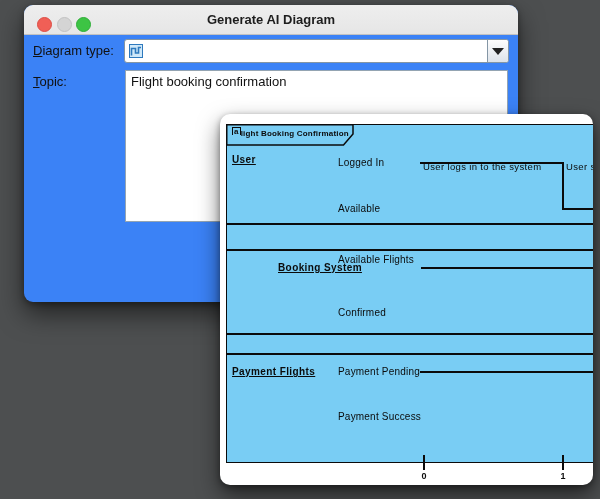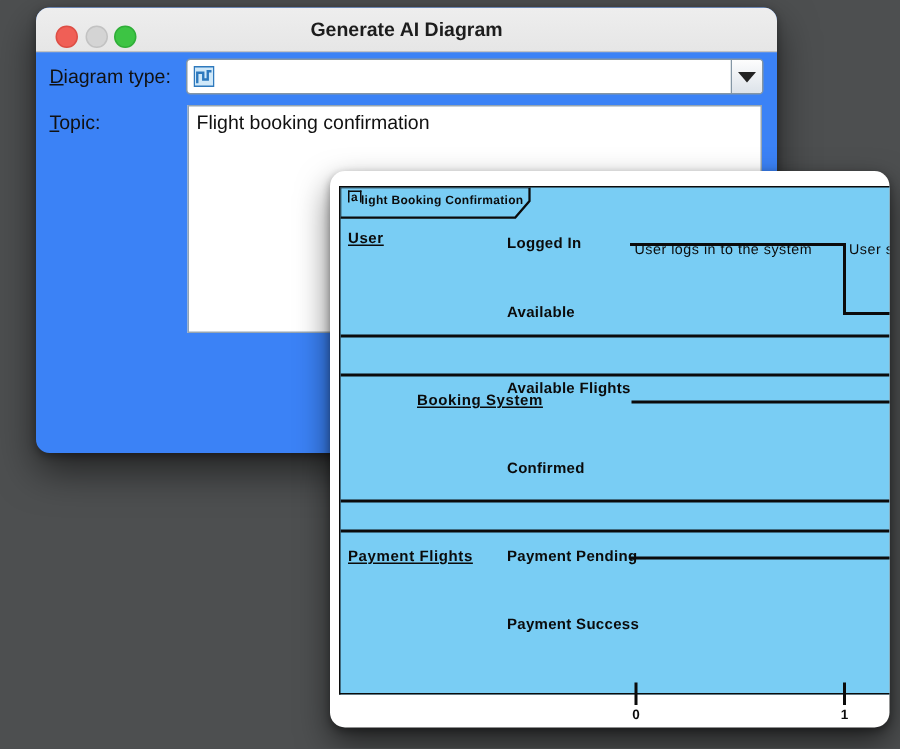--- a/index.html
+++ b/index.html
@@ -90,21 +90,21 @@
   .hline{position:absolute;left:0;right:0;height:2px;background:#0b0b0b;}
   .hl1{top:98px;} .hl2{top:124px;} .hl3{top:208px;} .hl4{top:228px;}
 
   .lifeline-name{
     position:absolute;left:5px;font-size:10px;font-weight:bold;color:#0b0b0b;
     text-decoration:underline;letter-spacing:.4px;line-height:13px;white-space:nowrap;
   }
   .ll-user{top:28px;} .ll-booking{top:136px;margin-left:46px;} .ll-payment{top:240px;}
 
   .state-label{
-    position:absolute;left:111px;font-size:10px;font-weight:700;color:#0b0b0b;
+    position:absolute;left:111px;font-size:10px;font-weight:400;color:#0b0b0b;
     letter-spacing:.2px;line-height:13px;white-space:nowrap;
   }
   .st-1{top:31px;} .st-2{top:77px;} .st-3{top:128px;}
   .st-4{top:181px;} .st-5{top:240px;} .st-6{top:285px;}
 
   .tline{position:absolute;background:#0b0b0b;}
   .tl-u1{left:193px;top:37px;width:144px;height:2px;}
   .tl-uv{left:335px;top:37px;width:2px;height:48px;}
   .tl-u2{left:335px;top:83px;width:32px;height:2px;}
   .tl-b1{left:194px;top:142px;width:173px;height:2px;}

